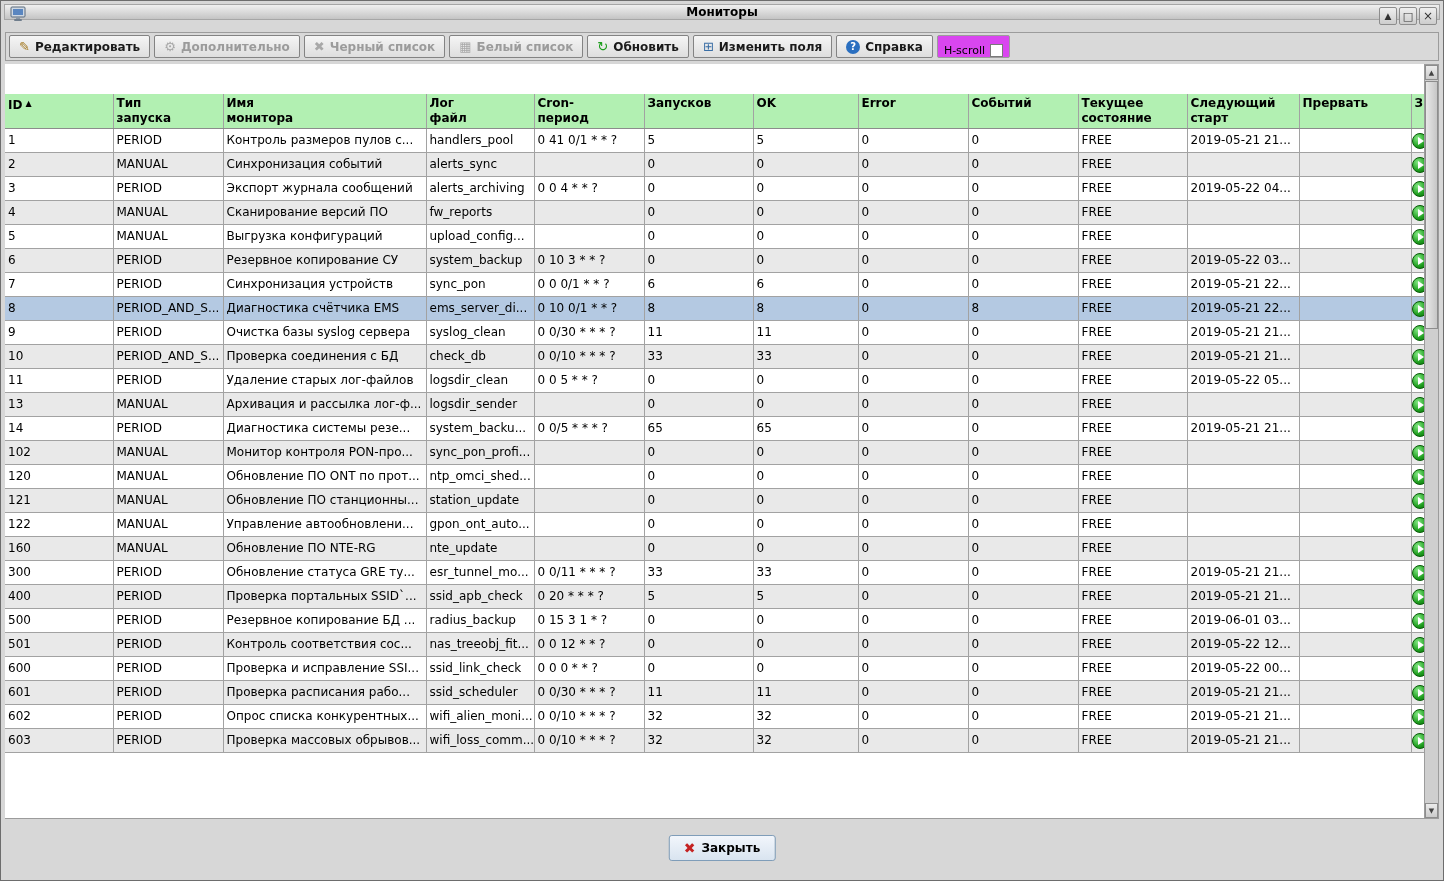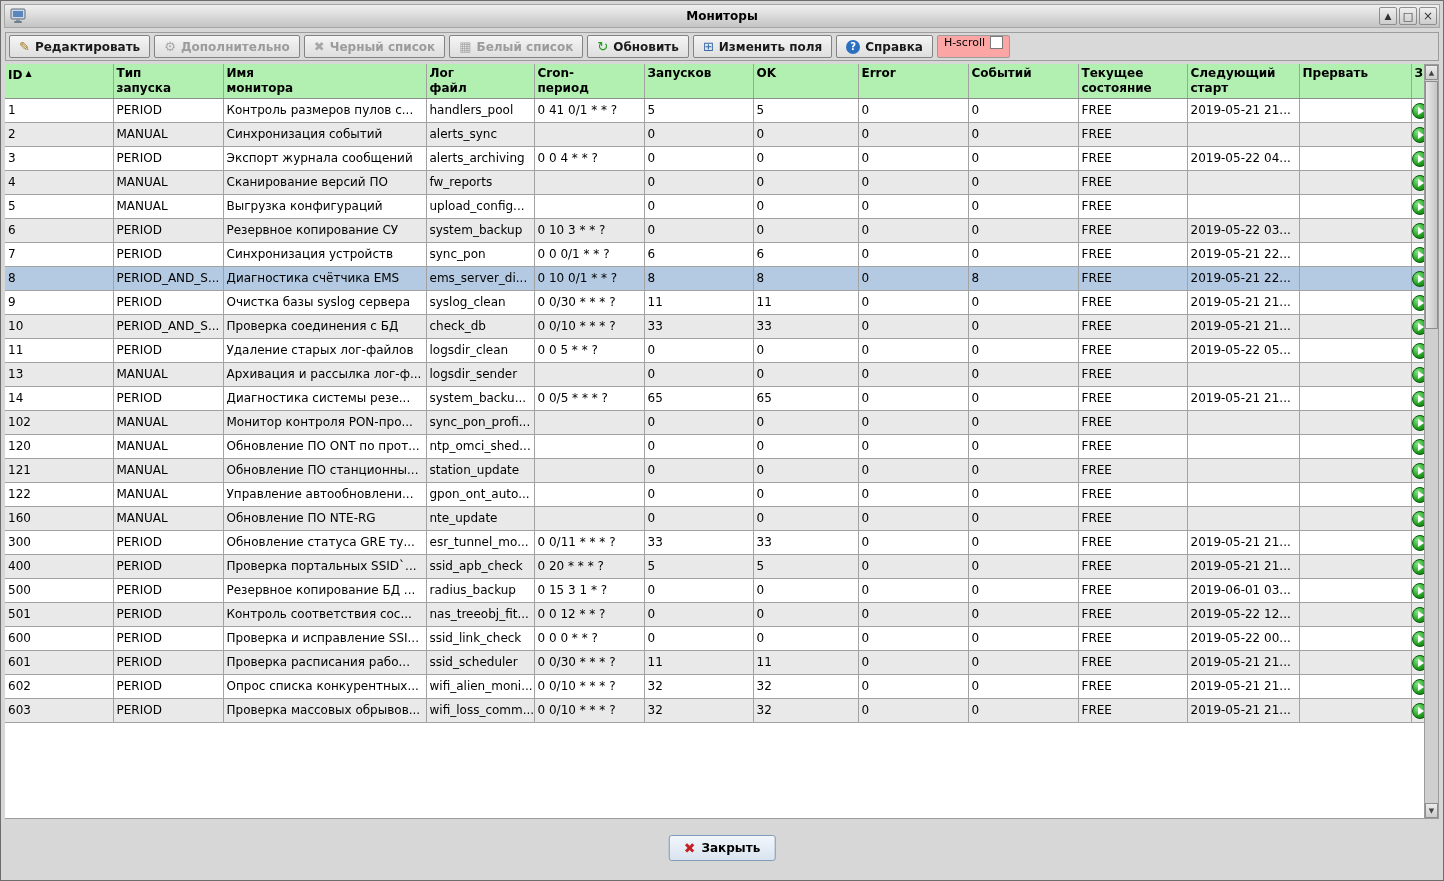--- a/index.html
+++ b/index.html
@@ -12,24 +12,24 @@
     position: relative;
     overflow: hidden;
   }
   .window-frame {
     position:absolute; inset:0;
     border:1px solid #6d6d6d;
     background:#d7d7d7;
   }
   
   .titlebar {
-    position:absolute; left:3px; right:3px; top:3px; height:24px;
+    position:absolute; left:3px; right:3px; top:3px; height:16px;
     background:linear-gradient(#f0f0f0,#c4c4c4);
     border:1px solid #a6a6a6;
-    display:flex; align-items:center;
+    display:flex; 
   }
   .titlebar .app-icon { margin-left:4px; width:18px; height:18px; display:inline-block; }
   .titlebar .title {
     position:absolute; left:0; right:0; text-align:center;
     font-weight:bold; font-size:12px;
   }
   .win-buttons { position:absolute; right:2px; top:2px; display:flex; gap:2px; }
   .win-btn {
     width:18px; height:18px; border:1px solid #8d8d8d; border-radius:2px;
     background:linear-gradient(#efefef,#cdcdcd);
@@ -56,34 +56,34 @@
   .icon-edit { color:#a3781e; }
   .icon-refresh { color:#1f9e1f; font-weight:bold; }
   .icon-fields { color:#3a6ea5; font-weight:bold; }
   .icon-help {
     width:14px; height:14px; border-radius:50%;
     background:#2a6fc0; color:#fff; font-size:10px; font-weight:bold;
     display:flex; align-items:center; justify-content:center;
   }
   .hscroll-box {
     height:23px; border:1px solid #9c9c9c; border-radius:2px;
-    background:#fca5a5;
-    display:flex; align-items:flex-start; gap:5px; padding:0 6px;
+    background:#d946ef;
+    display:flex; align-items:flex-end; gap:5px; padding:0 6px;
   }
   .hscroll-box .hscroll-label { font-size:11px; }
   .checkbox {
     width:13px; height:13px; background:#fff;
     border:1px solid #7a7a7a; display:inline-block;
   }
   
   .table-wrap {
     position:absolute; left:4px; top:63px; width:1424px; height:755px;
     border-bottom:1px solid #9c9c9c; overflow:hidden; background:#fff;
   }
-  table { border-collapse:collapse; table-layout:fixed; width:1424px; }
+  table { border-collapse:collapse; table-layout:fixed; width:1424px;margin-top:30px; }
   th, td {
     border-right:1px solid #a2a2a2;
     border-bottom:1px solid #a2a2a2;
     padding:0 3px; overflow:hidden;
   }
   thead th {
     background:#b2f0b2;
     height:34px; text-align:left; vertical-align:top;
     font-weight:bold; font-size:12px;
     white-space:pre-line; line-height:15px; padding-top:2px;

